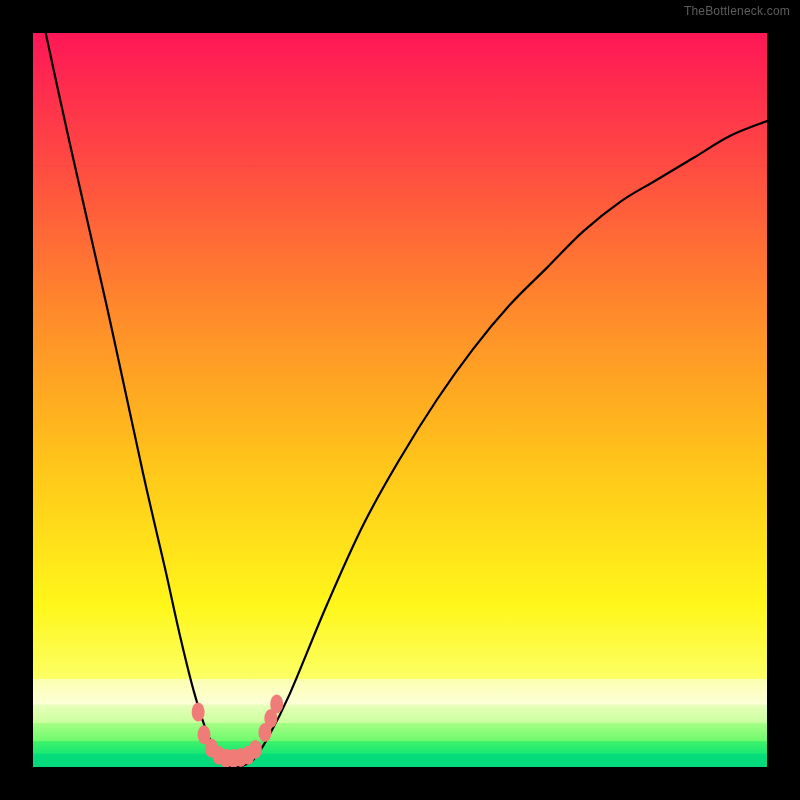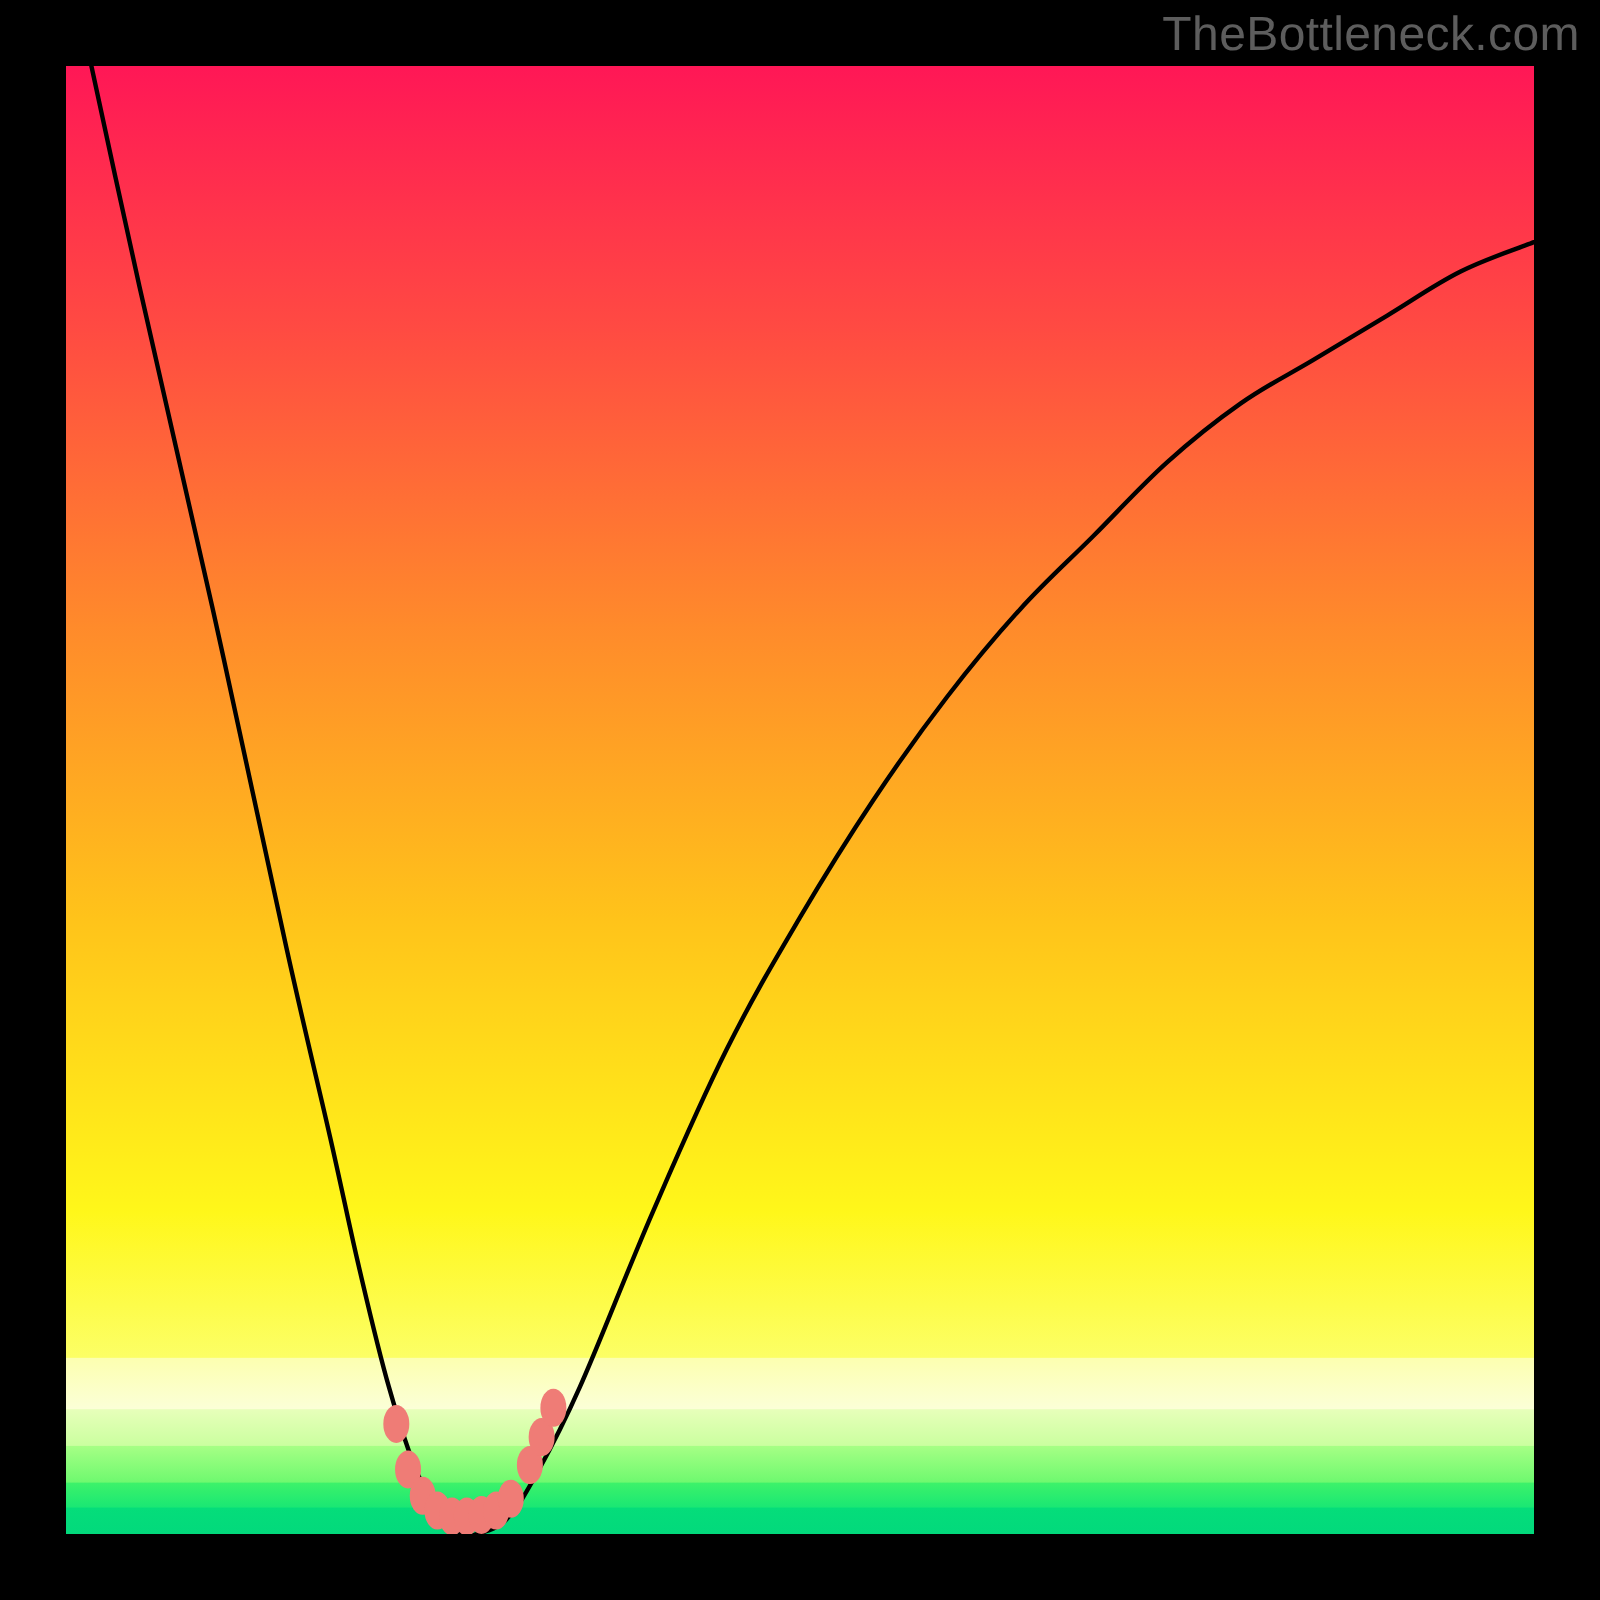--- a/index.html
+++ b/index.html
@@ -15,21 +15,21 @@
     position: relative;
     width: 800px;
     height: 800px;
     background: #000;
   }
   .watermark {
     position: absolute;
     top: 4px;
     right: 10px;
     color: #5d5d5d;
-    font-size: 24px;
+    font-size: 12px;
     letter-spacing: 0.2px;
     z-index: 50;
     user-select: none;
     font-weight: 500;
   }
   .plot {
     position: absolute;
     left: 33px;
     top: 33px;
     width: 734px;

